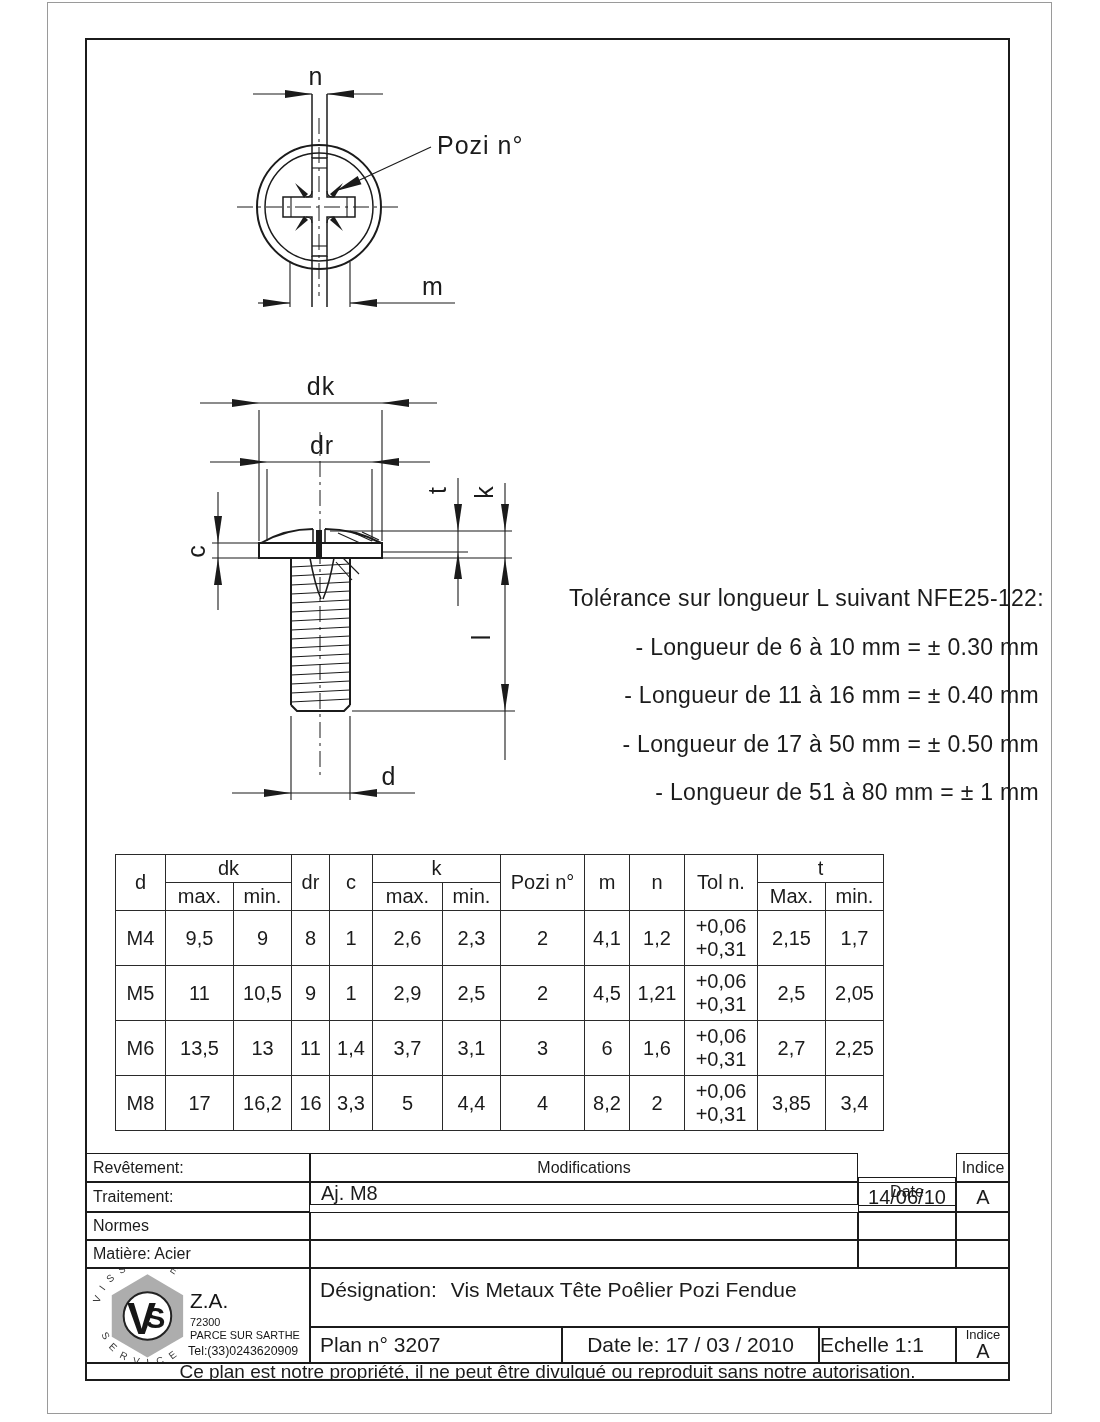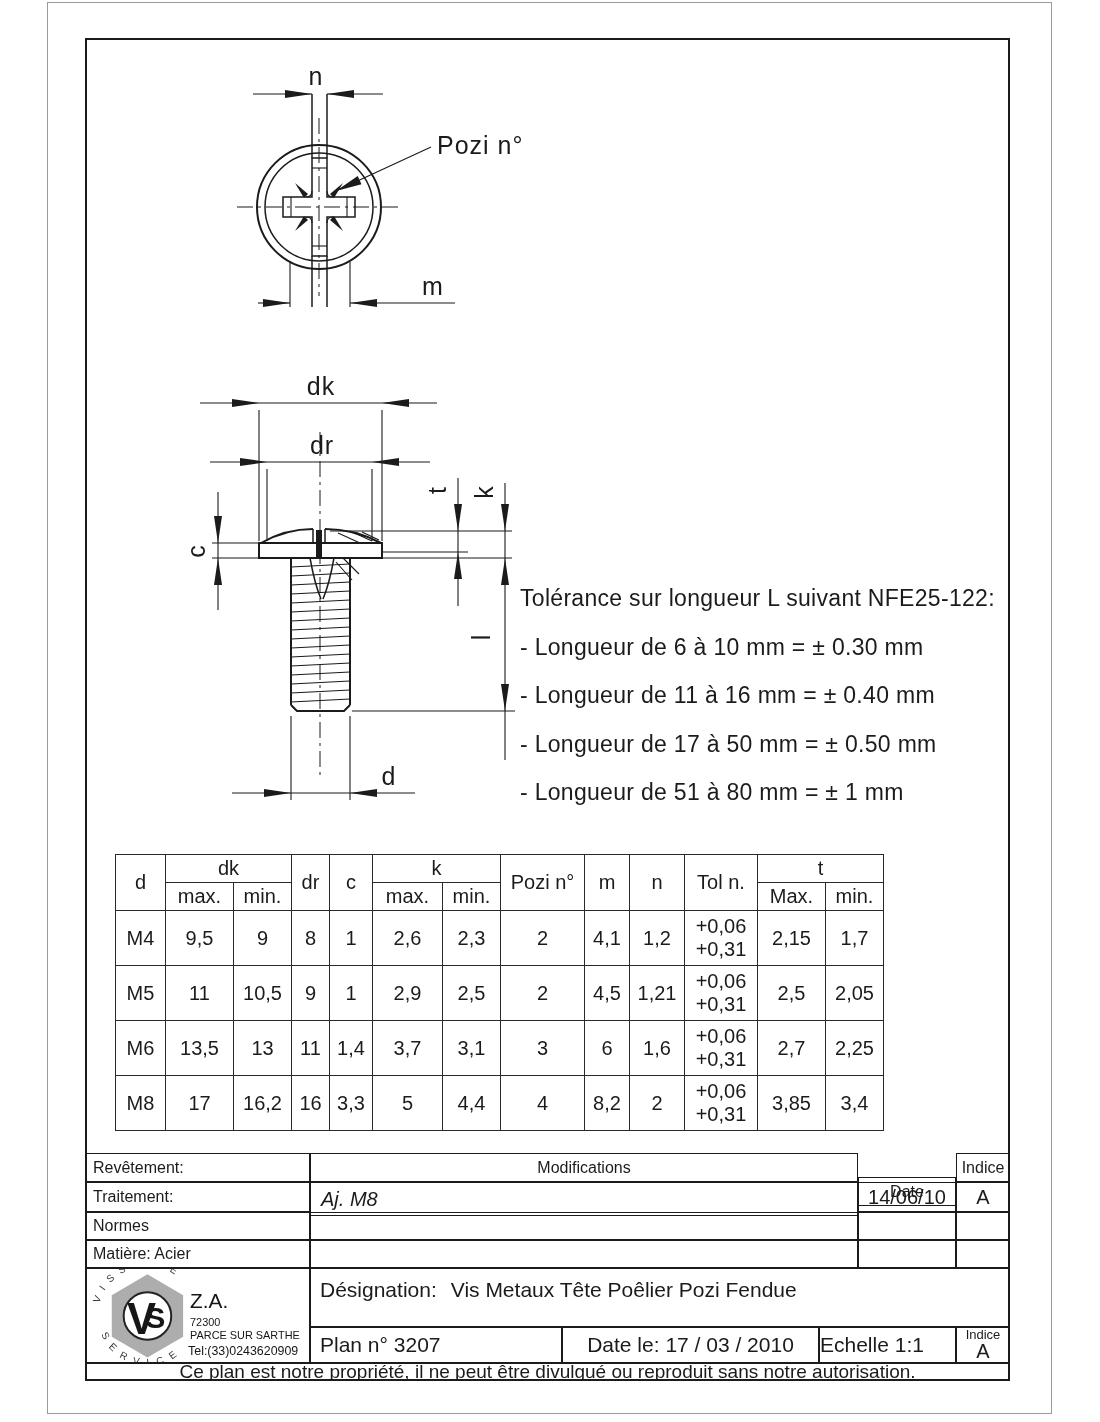--- a/index.html
+++ b/index.html
@@ -10,21 +10,21 @@
   .inner-frame{position:absolute;left:85px;top:38px;width:925px;height:1343px;
         border:2px solid #1b1b1b;box-sizing:border-box;}
   svg.drawing{position:absolute;left:0;top:0;}
   svg .s1{stroke:#1b1b1b;stroke-width:1.1;fill:none;}
   svg .s15{stroke:#1b1b1b;stroke-width:1.5;fill:none;}
   svg .s2{stroke:#1b1b1b;stroke-width:2;fill:none;}
   svg .cl{stroke:#1b1b1b;stroke-width:1;fill:none;stroke-dasharray:16 5 3 5;}
   svg .ar{fill:#1b1b1b;stroke:none;}
   svg text.dim{font-family:"Liberation Sans",sans-serif;font-size:25px;fill:#1b1b1b;letter-spacing:1px;}
   
-  .tol-block{position:absolute;left:520px;top:574px;width:470px;}
+  .tol-block{position:absolute;left:569px;top:574px;width:470px;text-align:right;}
   .tol-line{font-size:23px;line-height:48.5px;white-space:nowrap;letter-spacing:0.3px;}
   
   table.dims{position:absolute;left:115px;top:854px;border-collapse:collapse;table-layout:fixed;
         width:768px;}
   table.dims th,table.dims td{border:1.5px solid #2a2a2a;text-align:center;vertical-align:middle;
         font-weight:normal;font-size:20px;padding:0;color:#1b1b1b;}
   table.dims thead tr{height:28px;}
   table.dims tbody tr{height:55px;}
   td.tol-cell{white-space:pre-line;font-size:19px;line-height:1.15;}
   
@@ -304,21 +304,21 @@
 
     <div class="cell padded" style="left:0;top:0;width:225px;height:29px;">Revêtement:</div>
     <div class="cell padded" style="left:0;top:29px;width:225px;height:30px;">Traitement:</div>
     <div class="cell padded" style="left:0;top:59px;width:225px;height:28px;">Normes</div>
     <div class="cell padded" style="left:0;top:87px;width:225px;height:28px;">Matière: Acier</div>
 
     <div class="cell center" style="left:225px;top:0;width:548px;height:29px;">Modifications</div>
     <div class="cell center" style="left:773px;top:0;width:98px;height:29px;margin-top:24px;">Date</div>
     <div class="cell center" style="left:871px;top:0;width:54px;height:29px;">Indice</div>
 
-    <div class="cell big" style="left:225px;top:29px;width:548px;height:34px;padding-left:10px;font-style:italic;">Aj. M8</div>
+    <div class="cell big" style="left:225px;top:29px;width:548px;height:23px;padding-left:10px;">Aj. M8</div>
     <div class="cell center big" style="left:773px;top:29px;width:98px;height:30px;">14/06/10</div>
     <div class="cell center big" style="left:871px;top:29px;width:54px;height:30px;">A</div>
 
     <div class="cell" style="left:225px;top:59px;width:548px;height:28px;"></div>
     <div class="cell" style="left:773px;top:59px;width:98px;height:28px;"></div>
     <div class="cell" style="left:871px;top:59px;width:54px;height:28px;"></div>
     <div class="cell" style="left:225px;top:87px;width:548px;height:28px;"></div>
     <div class="cell" style="left:773px;top:87px;width:98px;height:28px;"></div>
     <div class="cell" style="left:871px;top:87px;width:54px;height:28px;"></div>
 

